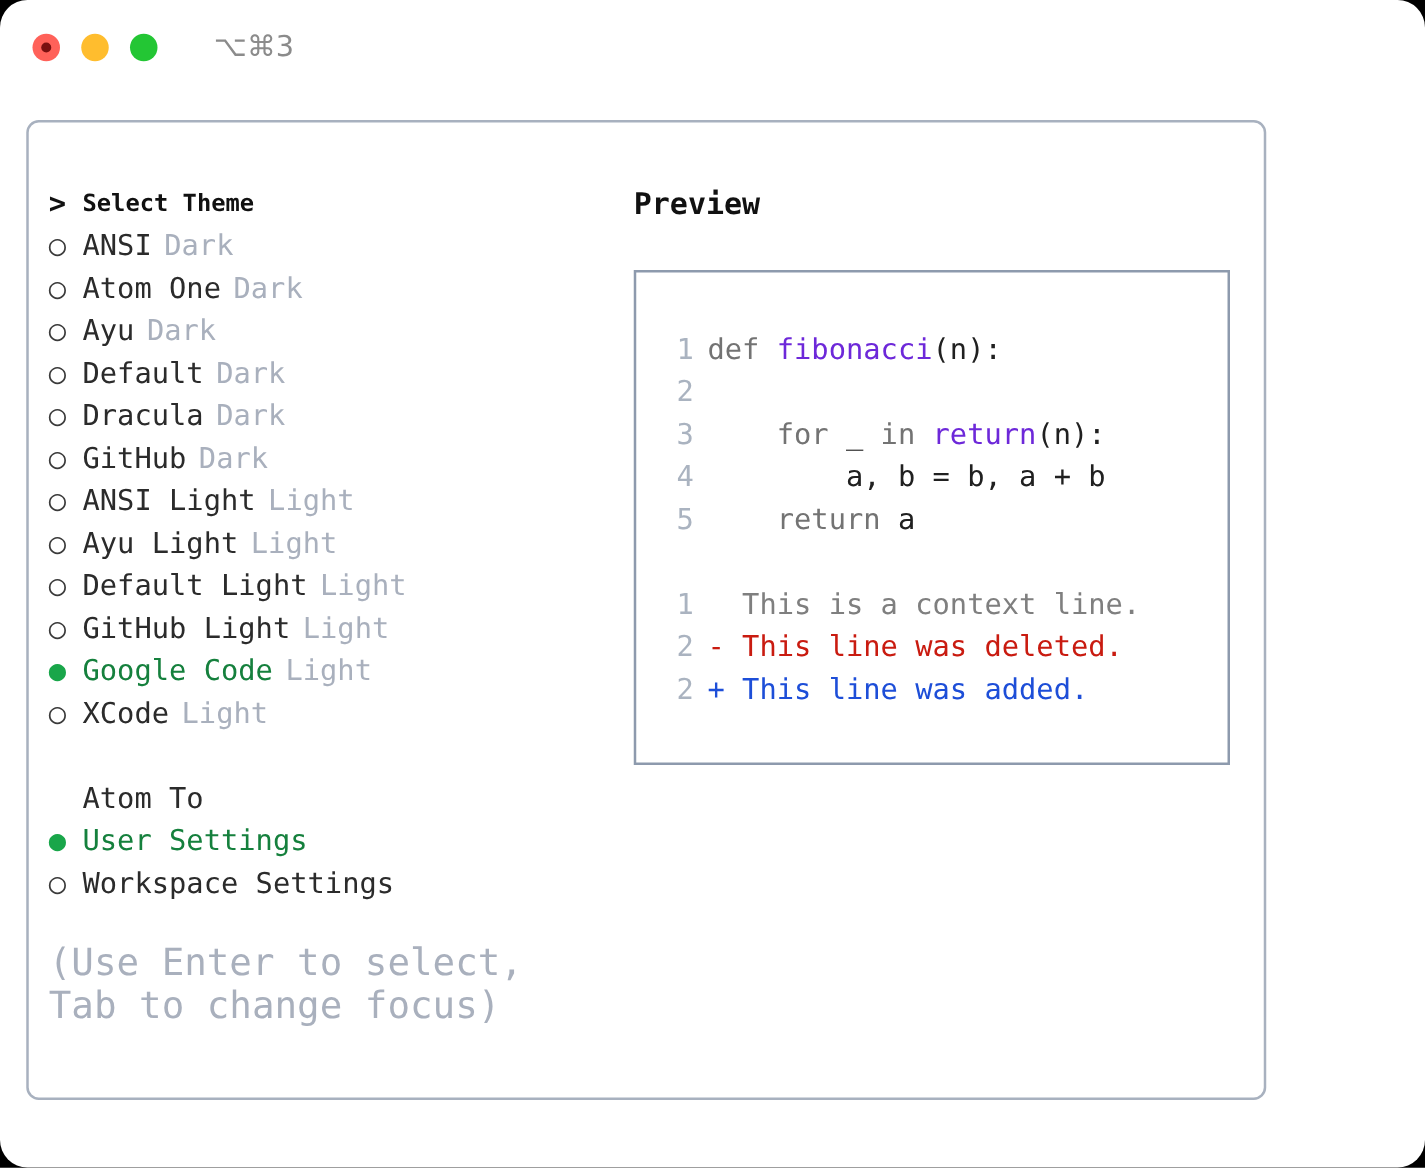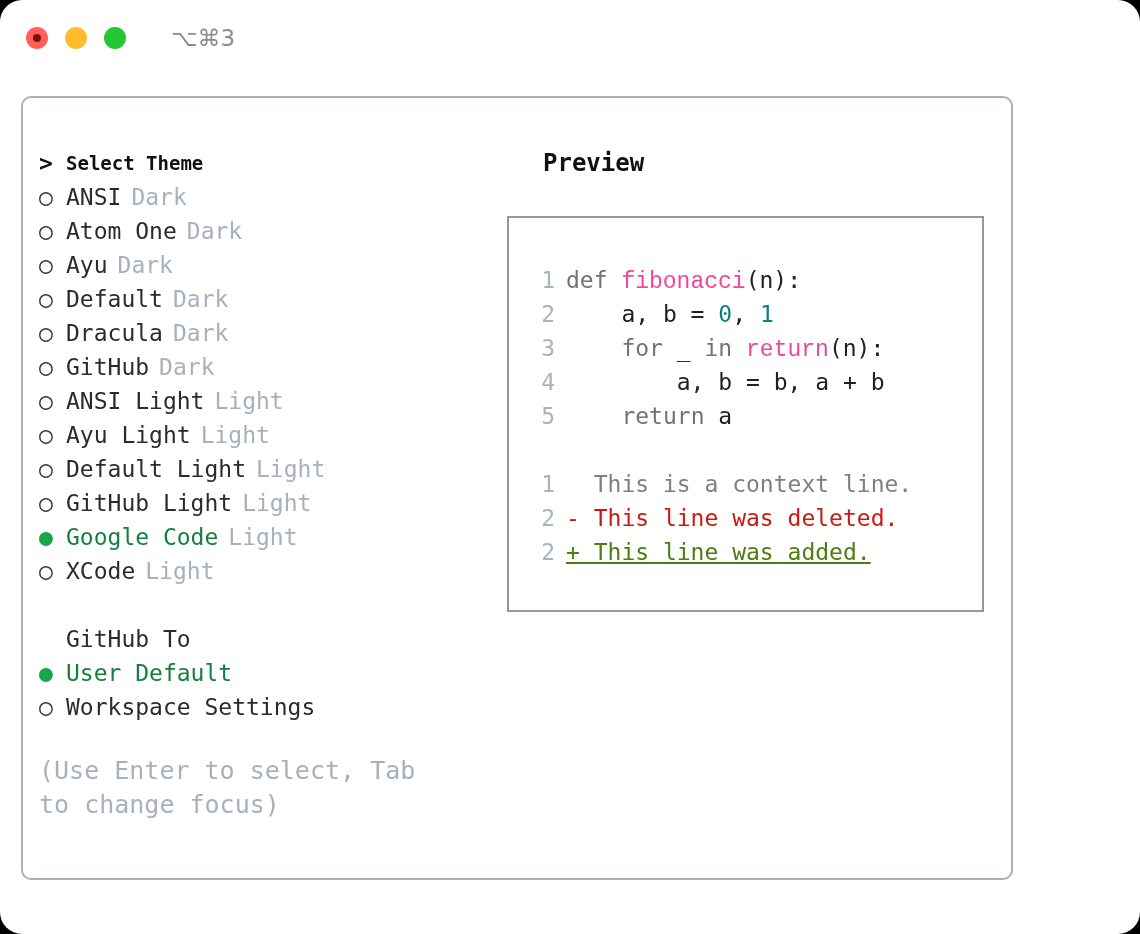--- a/index.html
+++ b/index.html
@@ -106,40 +106,39 @@
 
   .section-title {
     color: #2b2b2b;
     font-size: 23px;
   }
 
   .spacer-row { height: 34px; }
 
   #hint {
     margin-top: 30px;
-    font-size: 25px;
+    font-size: 30px;
     line-height: 34px;
     color: #a9b0bd;
     width: 410px;
     white-space: pre-wrap;
   }
 
   
   #right-col {
     flex: 1;
     padding: 48px 0 0 14px;
     position: relative;
   }
 
   #preview-title {
     font-size: 24px;
     font-weight: bold;
     color: #111111;
     line-height: 34px;
-    margin-left: 36px;
   }
 
   #code-box {
     margin-top: 36px;
     width: 477px;
     height: 396px;
     border: 2px solid #8d9aad;
     background: #ffffff;
     padding: 45px 0 0 0;
   }
@@ -154,26 +153,26 @@
   .lnum {
     width: 46px;
     flex: 0 0 46px;
     text-align: right;
     color: #aab3c0;
     padding-right: 0px;
   }
   .ctext { padding-left: 11px; white-space: pre; }
 
   .tok-kw   { color: #737373; }
-  .tok-fn   { color: #ec4899; font-family: Liberation Mono, monospace; }
+  .tok-fn   { color: #6d28d9; }
   .tok-num  { color: #0f7f7f; }
   .tok-pl   { color: #202020; }
   .tok-ctx  { color: #7f7f7f; }
   .tok-del  { color: #c91b10; }
-  .tok-add  { color: #4d7c0f; text-decoration: underline; }
+  .tok-add  { color: #1d4ed8; }
 
   .blank-line { height: 34px; }
 </style>
 </head>
 <body>
 
 <div id="window">
 
   <div id="titlebar">
     <div class="lights">
@@ -208,38 +207,38 @@
             <div class="row"><span class="marker">○</span><span class="label">Default Light</span><span class="suffix">Light</span></div>
             <div class="row"><span class="marker">○</span><span class="label">GitHub Light</span><span class="suffix">Light</span></div>
             <div class="row"><span class="marker sel">●</span><span class="label selected">Google Code</span><span class="suffix">Light</span></div>
             <div class="row"><span class="marker">○</span><span class="label">XCode</span><span class="suffix">Light</span></div>
           </div>
 
         <div class="spacer-row"></div>
 
         <div class="row">
           <span class="marker none">○</span>
-          <span class="section-title">GitHub To</span>
+          <span class="section-title">Atom To</span>
         </div>
 
         <div id="apply-list">
-            <div class="row"><span class="marker sel">●</span><span class="label selected">User Default</span></div>
+            <div class="row"><span class="marker sel">●</span><span class="label selected">User Settings</span></div>
             <div class="row"><span class="marker">○</span><span class="label">Workspace Settings</span></div>
           </div>
 
         <div id="hint">(Use Enter to select, Tab to change focus)</div>
       </div>
 
       <div id="right-col">
         <div id="preview-title">Preview</div>
 
         <div id="code-box">
           <div id="code-block">
               <div class="code-line"><span class="lnum">1</span><span class="ctext"><span class="tok-kw">def </span><span class="tok-fn">fibonacci</span><span class="tok-pl">(n):</span></span></div>
-              <div class="code-line"><span class="lnum">2</span><span class="ctext"><span class="tok-pl">    a, b = </span><span class="tok-num">0</span><span class="tok-pl">, </span><span class="tok-num">1</span></span></div>
+              <div class="code-line"><span class="lnum">2</span></div>
               <div class="code-line"><span class="lnum">3</span><span class="ctext"><span class="tok-pl">    </span><span class="tok-kw">for</span><span class="tok-pl"> _ </span><span class="tok-kw">in</span><span class="tok-pl"> </span><span class="tok-fn">return</span><span class="tok-pl">(n):</span></span></div>
               <div class="code-line"><span class="lnum">4</span><span class="ctext"><span class="tok-pl">        a, b = b, a + b</span></span></div>
               <div class="code-line"><span class="lnum">5</span><span class="ctext"><span class="tok-pl">    </span><span class="tok-kw">return</span><span class="tok-pl"> a</span></span></div>
             </div>
           <div class="blank-line"></div>
           <div id="diff-block">
               <div class="code-line"><span class="lnum">1</span><span class="ctext"><span class="tok-ctx">  This is a context line.</span></span></div>
               <div class="code-line"><span class="lnum">2</span><span class="ctext"><span class="tok-del">- This line was deleted.</span></span></div>
               <div class="code-line"><span class="lnum">2</span><span class="ctext"><span class="tok-add">+ This line was added.</span></span></div>
             </div>

